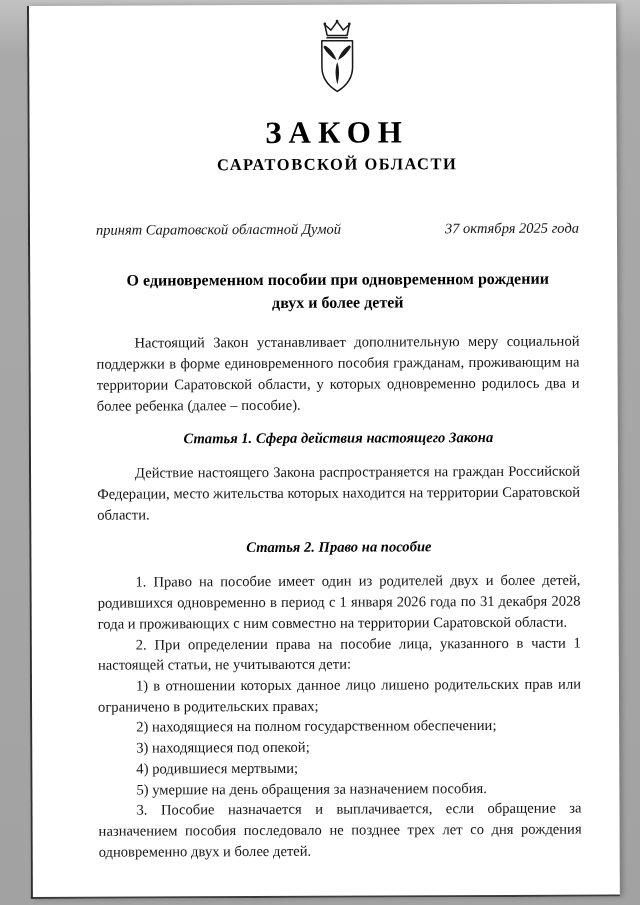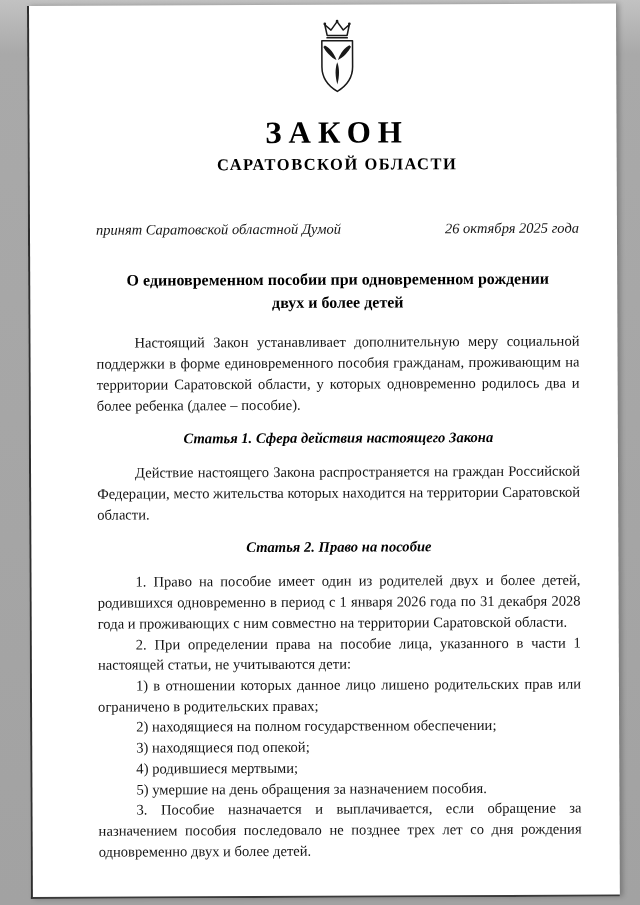--- a/index.html
+++ b/index.html
@@ -109,21 +109,21 @@
         <path class="fsh" d="M46,34 C40,37 34,44 31,53 C38,50 45,42 48,36 Z"></path>
         <path class="fsh" d="M30,56 C33,64 33,74 30,85 C27,74 27,64 30,56 Z"></path>
       </svg>
     </div>
 
     <h1 class="law-word">ЗАКОН</h1>
     <h2 class="region-name">САРАТОВСКОЙ ОБЛАСТИ</h2>
 
     <div class="adopted-row">
       <span>принят Саратовской областной Думой</span>
-      <span>26 октября 2025 года</span>
+      <span>37 октября 2025 года</span>
     </div>
 
     <h3 class="doc-title">О единовременном пособии при одновременном рождении двух и более детей</h3>
 
     <p class="body-p intro">Настоящий Закон устанавливает дополнительную меру социальной поддержки в форме единовременного пособия гражданам, проживающим на территории Саратовской области, у которых одновременно родилось два и более ребенка (далее – пособие).</p>
 
     <h4 class="article-heading">Статья 1. Сфера действия настоящего Закона</h4>
     <p class="body-p">Действие настоящего Закона распространяется на граждан Российской Федерации, место жительства которых находится на территории Саратовской области.</p>
 
     <h4 class="article-heading">Статья 2. Право на пособие</h4>

